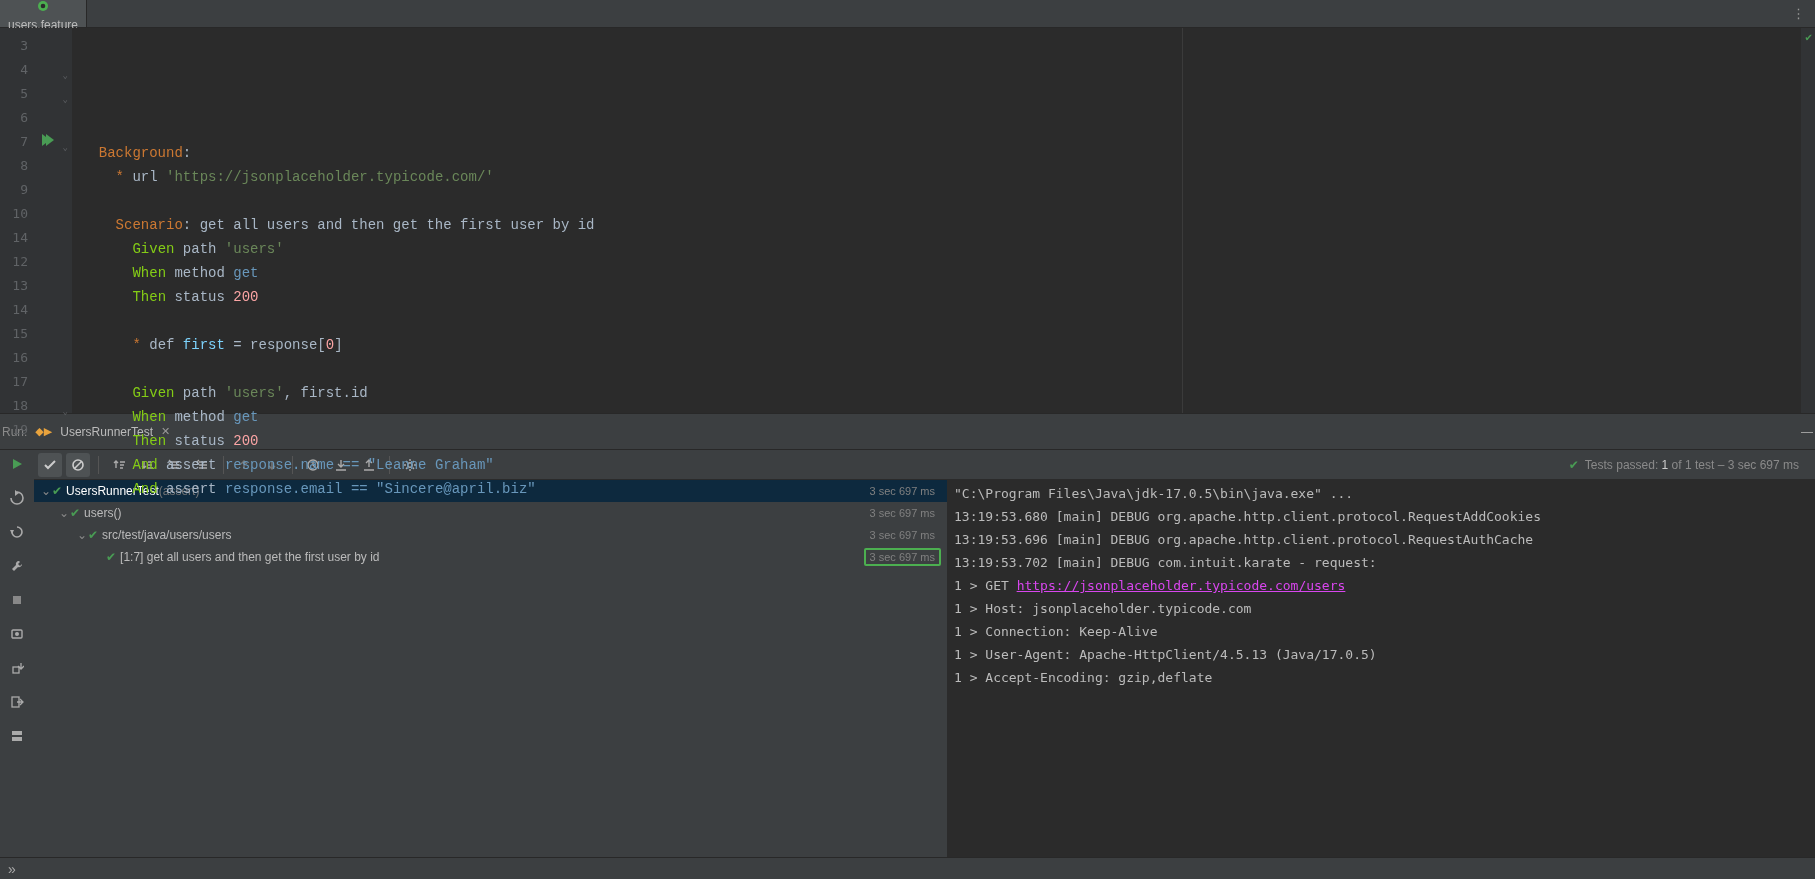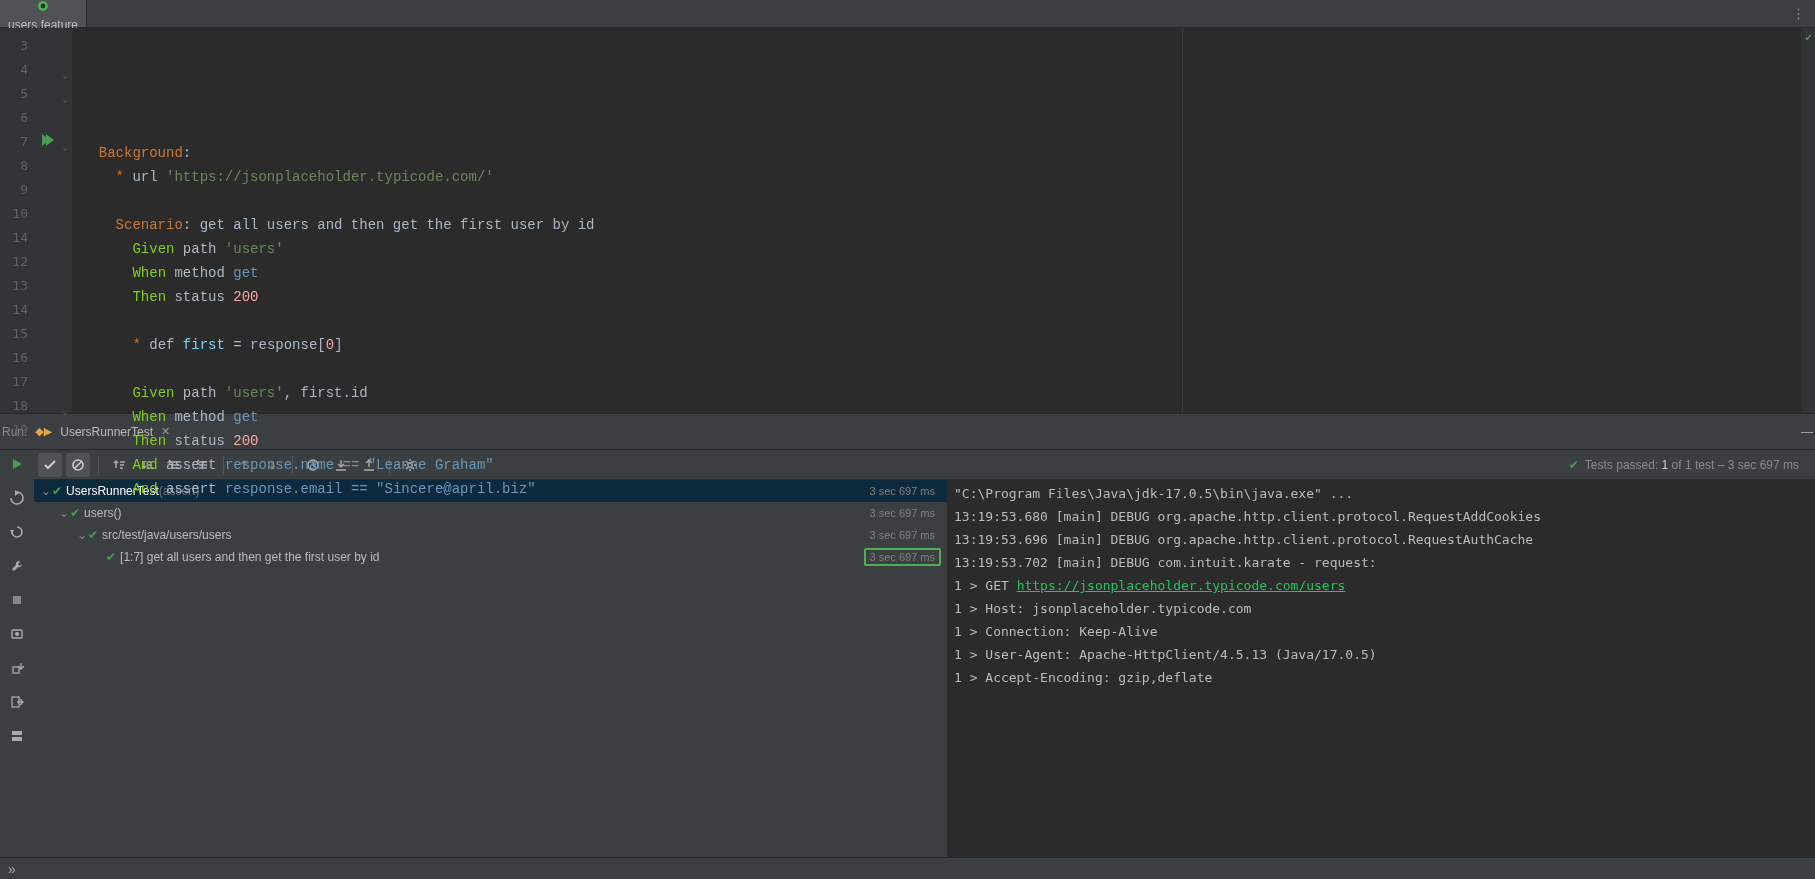--- a/index.html
+++ b/index.html
@@ -170,21 +170,21 @@
   flex:1;
   background:#2b2b2b;
   font-family: Consolas, monospace;
   font-size:13px;
   line-height:23px;
   padding:2px 6px;
   overflow:hidden;
   color:#bbb;
   white-space:pre;
 }
-.console-pane .url { color:#22c55e; text-decoration:underline; }
+.console-pane .url { color:#d946ef; text-decoration:underline; }
 
 .bottom-bar {
   height:22px;
   background:#3c3f41;
   border-top:1px solid #282828;
   display:flex;
   align-items:center;
   padding:0 8px;
 }
 .bottom-bar .dd { color:#aaa; font-size:14px; cursor:pointer; }

